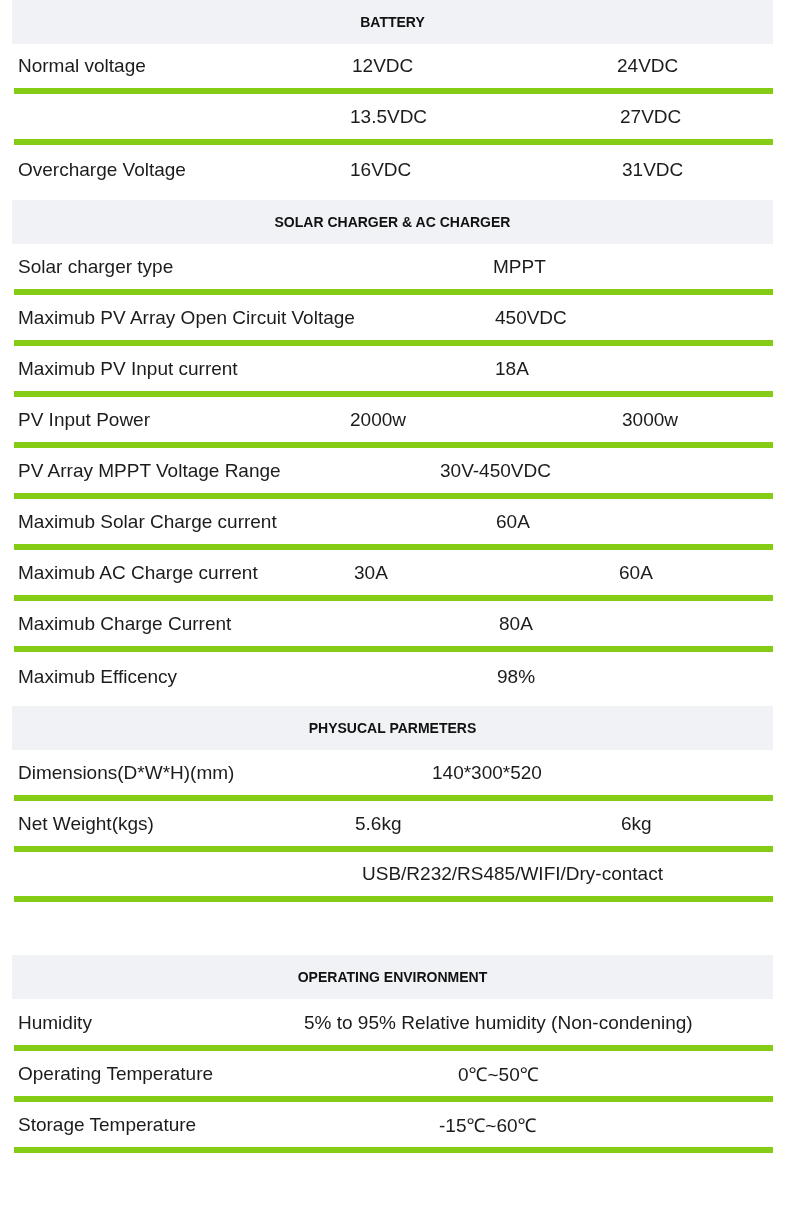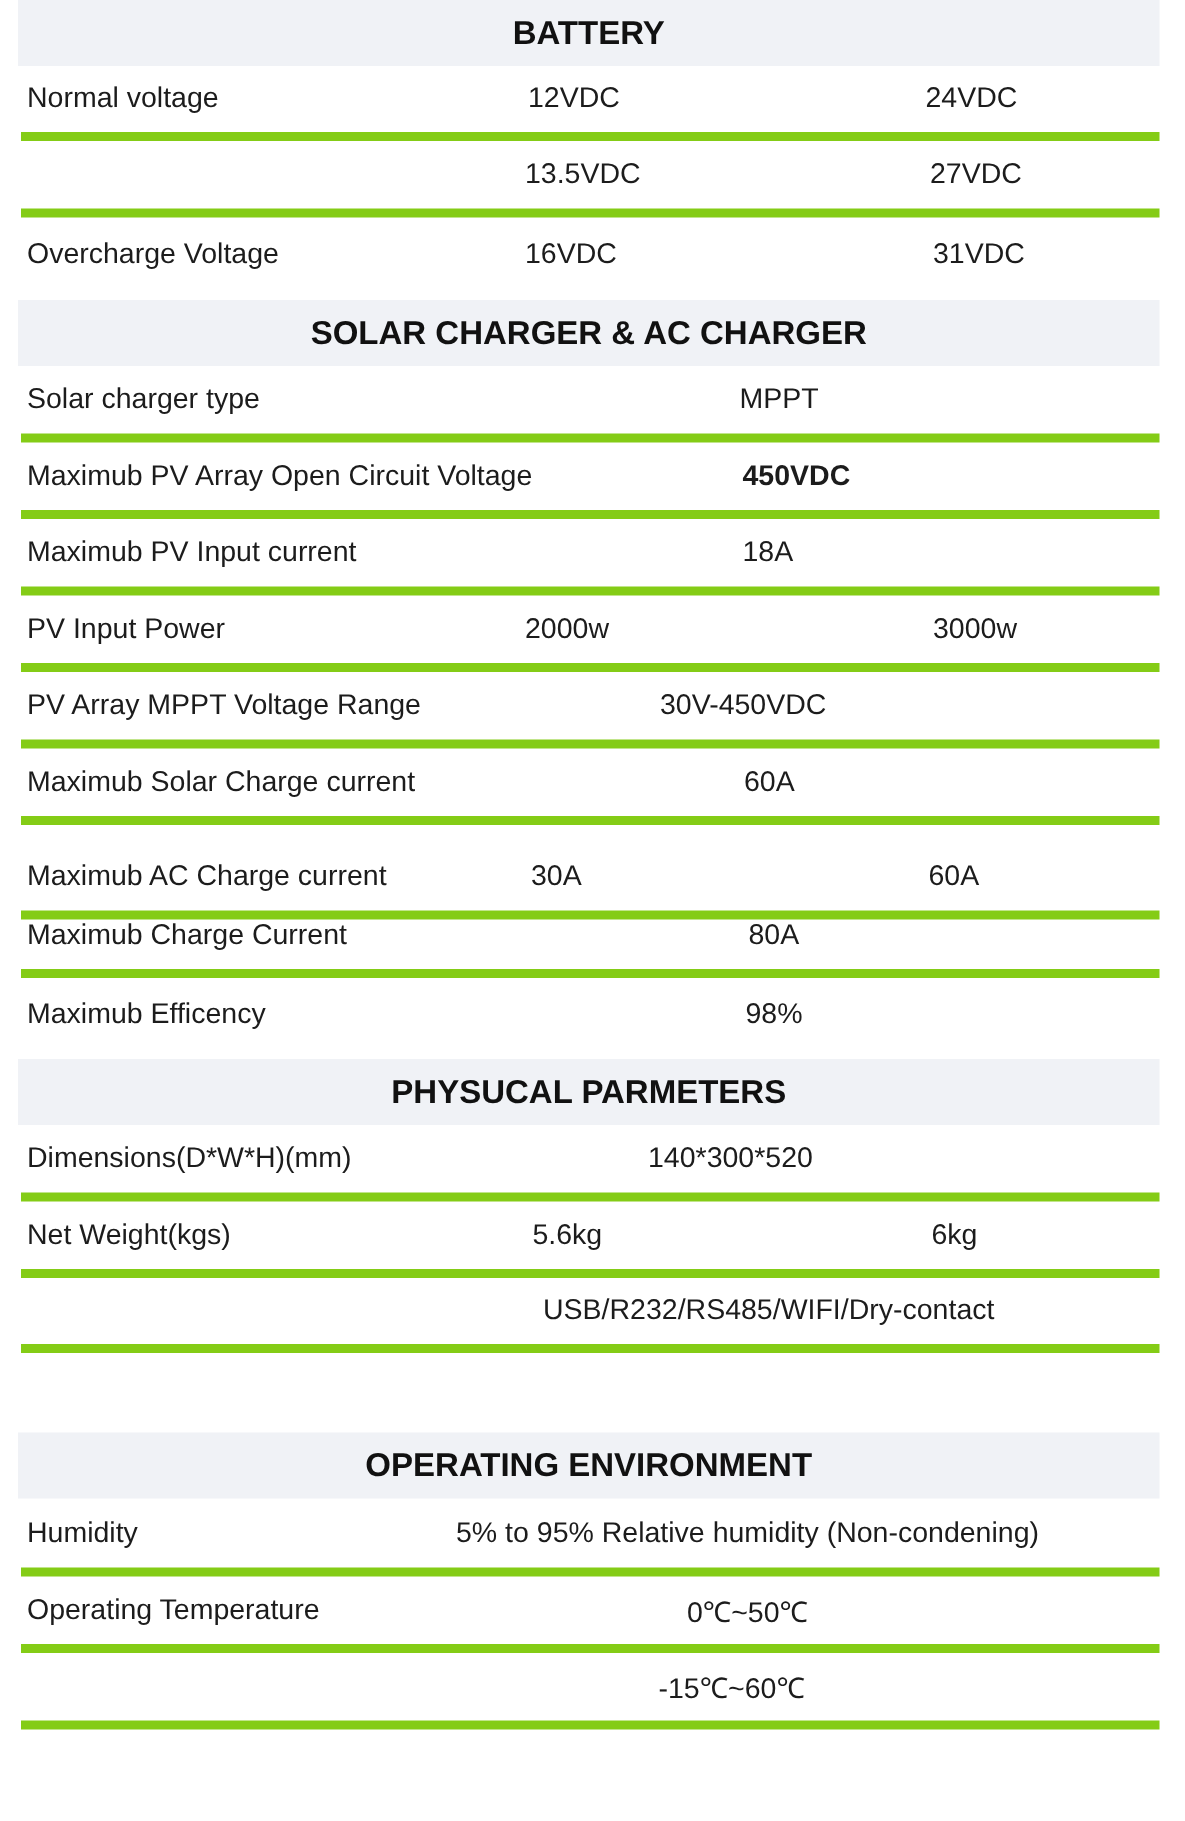--- a/index.html
+++ b/index.html
@@ -1,21 +1,21 @@
 <!DOCTYPE html>
 <html><head>
 <meta charset="utf-8">
 <style>
   * { margin: 0; padding: 0; box-sizing: border-box; }
   html, body { width: 790px; height: 1214px; background: #ffffff; overflow: hidden; }
   body { font-family: "Liberation Sans", sans-serif; color: #1a1a1a; position: relative; }
   .section-header {
     position: absolute; left: 12px; width: 761px; height: 44px;
     background: #f0f2f6; display: flex; align-items: center; justify-content: center;
-    font-weight: bold; font-size: 22px; color: #111;
+    font-weight: bold; font-size: 14px; color: #111;
   }
   .row { position: absolute; left: 14px; width: 759px; height: 50px; border-bottom: 6px solid #84cc16; }
   .row.noline { border-bottom: none; }
   .cell { position: absolute; top: 50%; transform: translateY(-50%); font-size: 19px; white-space: nowrap; color: #1c1c1c; }
   .label { left: 4px; }
   .label.small { font-size: 19px; text-align: center; }
 </style>
 </head>
 <body>
 
@@ -35,40 +35,40 @@
   <span class="cell" style="left:608px;">31VDC</span>
 </div>
 
 <div class="section-header" style="top:200px;">SOLAR CHARGER &amp; AC CHARGER</div>
 <div class="row" style="top:245px;">
   <span class="cell label">Solar charger type</span>
   <span class="cell" style="left:479px;">MPPT</span>
 </div>
 <div class="row" style="top:296px;">
   <span class="cell label small">Maximub PV Array Open Circuit Voltage</span>
-  <span class="cell" style="left:481px;font-weight:bold;">450VDC</span>
+  <span class="cell" style="left:481px;">450VDC</span>
 </div>
 <div class="row" style="top:347px;">
   <span class="cell label">Maximub PV Input current</span>
   <span class="cell" style="left:481px;">18A</span>
 </div>
 <div class="row" style="top:398px;">
   <span class="cell label">PV Input Power</span>
   <span class="cell" style="left:336px;">2000w</span>
   <span class="cell" style="left:608px;">3000w</span>
 </div>
 <div class="row" style="top:449px;">
   <span class="cell label">PV Array MPPT Voltage Range</span>
   <span class="cell" style="left:426px;">30V-450VDC</span>
 </div>
 <div class="row" style="top:500px;">
   <span class="cell label">Maximub Solar Charge current</span>
   <span class="cell" style="left:482px;">60A</span>
 </div>
-<div class="row" style="top:551px;margin-top:12px;">
+<div class="row" style="top:551px;">
   <span class="cell label">Maximub AC Charge current</span>
   <span class="cell" style="left:340px;">30A</span>
   <span class="cell" style="left:605px;">60A</span>
 </div>
 <div class="row" style="top:602px;">
   <span class="cell label">Maximub Charge Current</span>
   <span class="cell" style="left:485px;">80A</span>
 </div>
 <div class="row noline" style="top:652px;">
   <span class="cell label">Maximub Efficency</span>
@@ -92,14 +92,15 @@
 <div class="section-header" style="top:955px;">OPERATING ENVIRONMENT</div>
 <div class="row" style="top:1001px;">
   <span class="cell label">Humidity</span>
   <span class="cell" style="left:290px;">5% to 95% Relative humidity (Non-condening)</span>
 </div>
 <div class="row" style="top:1052px;">
   <span class="cell label">Operating Temperature</span>
   <span class="cell" style="left:444px;">0℃~50℃</span>
 </div>
 <div class="row" style="top:1103px;">
+  <span class="cell label">Storage Temperature</span>
   <span class="cell" style="left:425px;">-15℃~60℃</span>
 </div>
 
 </body></html>

